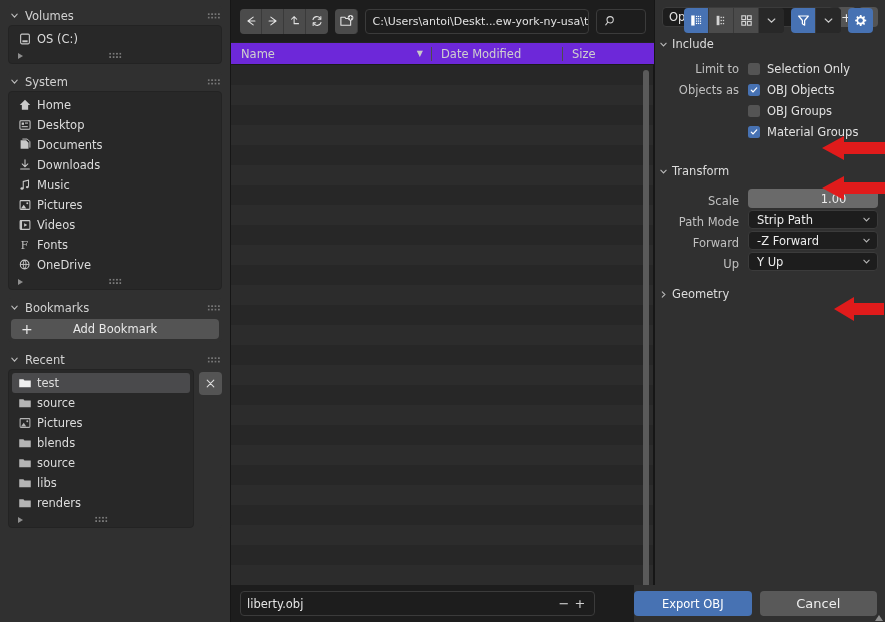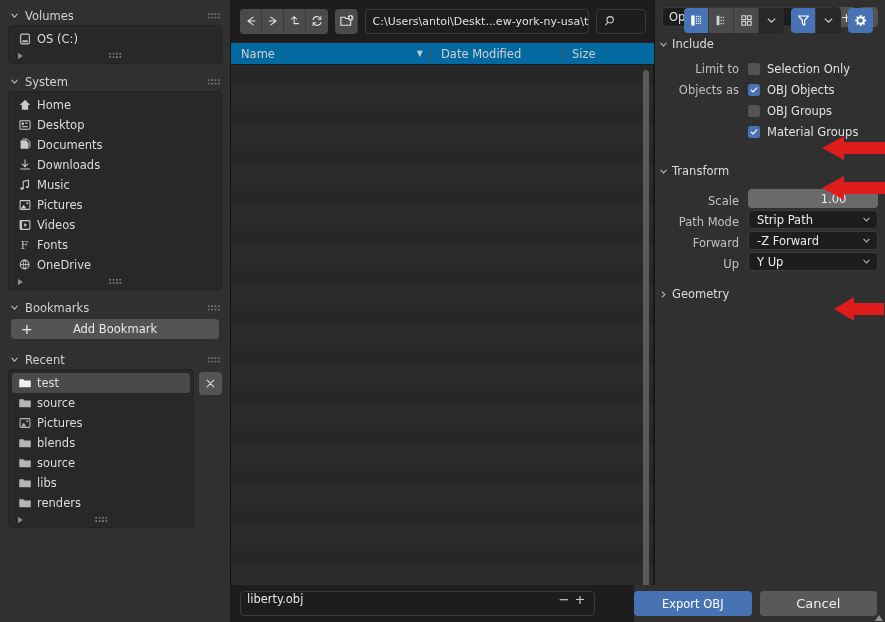--- a/index.html
+++ b/index.html
@@ -96,21 +96,21 @@
     border: 1px solid #3b3b3b; border-radius: 4px;
     display: flex; align-items: center; padding: 0 7px;
     color: #e2e2e2; font-size: 11px; white-space: nowrap; overflow: hidden;
   }
   .search-field {
     width: 55px; height: 25px; background: #1d1d1d; border: 1px solid #3b3b3b;
     border-radius: 4px; display: flex; align-items: center; padding-left: 7px;
   }
   .filelist-head {
     display: flex; height: 23px; align-items: center;
-    background: #0369a1; border-top: 1px solid #232323; border-bottom: 1px solid #1b1b1b;
+    background: #6d28d9; border-top: 1px solid #232323; border-bottom: 1px solid #1b1b1b;
     font-size: 11.5px; color: #cfcfcf; flex: 0 0 23px;
   }
   .col-name { width: 200px; padding-left: 10px; display: flex; align-items: center; position: relative; }
   .col-name .sortarrow { position: absolute; right: 8px; font-size: 8px; color: #c9c9c9; }
   .col-sep { width: 1px; height: 14px; background: #4d4d4d; }
   .col-date { width: 130px; padding-left: 9px; }
   .col-size { width: 80px; padding-left: 9px; }
   .filelist {
     flex: 1 1 auto; position: relative; overflow: hidden; background: #282828;
     border-right: 1px solid #161616;
@@ -121,21 +121,21 @@
   .vscroll {
     position: absolute; right: 4px; top: 5px; width: 6px; height: 530px;
     background: #5a5a5a; border-radius: 3px;
   }
   .bottombar {
     height: 37px; flex: 0 0 37px; display: flex; align-items: center;
     padding: 0 0 0 9px; gap: 8px; background: #1d1d1d;
   }
   .name-field {
     width: 355px; height: 25px; background: #1d1d1d; border: 1px solid #3b3b3b;
-    border-radius: 4px; display: flex; padding: 0 6px;
+    border-radius: 4px; display: flex; align-items: center; padding: 0 6px;
     color: #e4e4e4; font-size: 11.5px; position: relative;
   }
   .name-field .fname { flex: 1 1 auto; }
   .stepper { width: 16px; text-align: center; color: #cfcfcf; font-size: 13px; }
 
   
   .rightpanel {
     width: 231px; height: 622px; background: #303030;
     display: flex; flex-direction: column;
     border-left: 1px solid #161616;

